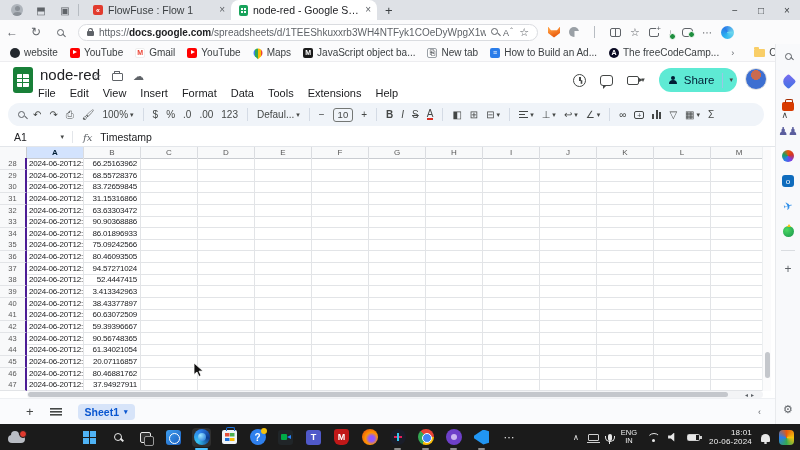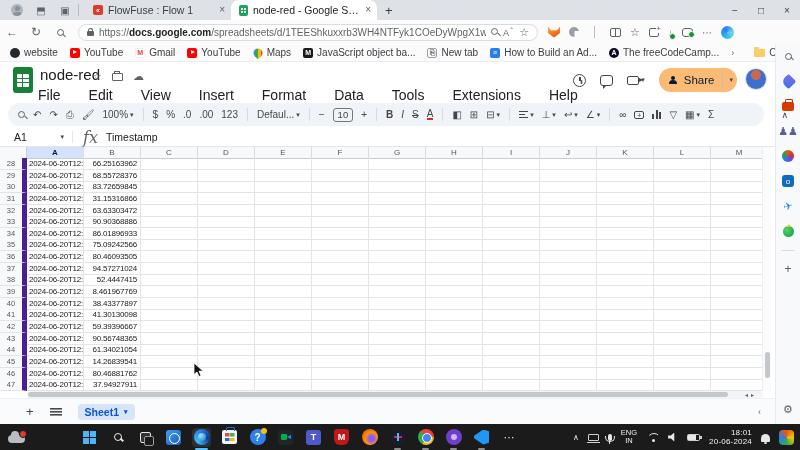--- a/index.html
+++ b/index.html
@@ -82,31 +82,31 @@
   #sh-header{position:absolute;left:0;top:62px;width:775px;height:41px;background:#fff}
   .sheets-logo{position:absolute;left:13px;top:5px;width:20px;height:26px;background:#188038;border-radius:3px}
   .sheets-logo::after{content:'';position:absolute;left:4px;top:7px;width:12px;height:13px;background:
      linear-gradient(#188038,#188038) 0 4px/12px 1.4px no-repeat,
      linear-gradient(#188038,#188038) 0 8px/12px 1.4px no-repeat,
      linear-gradient(#188038,#188038) 5px 0/1.4px 13px no-repeat,#fff;border-radius:1px}
   #doc-title{position:absolute;left:40px;top:4px;font-size:15px;color:#202124}
   .title-ics{position:absolute;left:92px;top:8px;display:flex;gap:10px;color:#5f6368;font-size:11px;align-items:center}
   .mvfolder{width:11px;height:8px;border:1.2px solid #5f6368;border-radius:1px;position:relative}
   .mvfolder::before{content:'';position:absolute;left:1px;top:-3px;width:4px;height:2px;border:1.2px solid #5f6368;border-bottom:none;border-radius:1px 1px 0 0}
-  #menubar{position:absolute;left:36px;top:24px;display:flex;gap:24px;font-size:14px;color:#202124}
+  #menubar{position:absolute;left:36px;top:24px;display:flex;gap:10px;font-size:11px;color:#202124}
   #menubar span{padding:1px 2px}
   #hdr-right{position:absolute;right:38px;top:6px;display:flex;align-items:center;gap:14px}
   .clockic{width:13px;height:13px;border:1.4px solid #444746;border-radius:50%;position:relative}
   .clockic::after{content:'';position:absolute;left:5px;top:2.5px;width:1.4px;height:4px;background:#444746;box-shadow:1.5px 3px 0 -0.2px #444746}
   .commentic{width:13px;height:11px;border:1.4px solid #444746;border-radius:3px;position:relative}
   .commentic::after{content:'';position:absolute;left:2px;bottom:-4px;border-left:3px solid #444746;border-bottom:3px solid transparent}
   .camic{width:12px;height:9px;border:1.4px solid #444746;border-radius:2px;position:relative;margin-right:2px}
   .camic::after{content:'';position:absolute;right:-5px;top:1px;border-left:4px solid #444746;border-top:2.5px solid transparent;border-bottom:2.5px solid transparent}
   .ddarrow{font-size:7px;color:#444746}
-  #share-btn{display:flex;align-items:center;background:#fdba74;border-radius:12px;height:24px;padding:0 4px 0 10px;gap:6px;color:#001d35;font-size:11.5px}
+  #share-btn{display:flex;align-items:center;background:#5eead4;border-radius:12px;height:24px;padding:0 4px 0 10px;gap:6px;color:#001d35;font-size:11.5px}
   .personic{width:9px;height:9px;position:relative}
   .personic::before{content:'';position:absolute;left:2.5px;top:0;width:4px;height:4px;border-radius:50%;background:#001d35}
   .personic::after{content:'';position:absolute;left:0.5px;top:4.5px;width:8px;height:4px;border-radius:4px 4px 0 0;background:#001d35}
   #share-split{width:1px;height:15px;background:#99c7e4;margin-left:2px}
   #avatar{position:absolute;right:8px;top:6px;width:22px;height:22px;border-radius:50%;background:radial-gradient(circle at 50% 30%,#c96a4e 0 28%,#3d6fd1 30%);border:1px solid #e0e0e0}
   
   #quickbar{position:absolute;left:8px;top:103px;width:756px;height:23px;background:#f0f4f9;border-radius:12px;display:flex;align-items:center;font-size:10px;color:#444746;padding:0 10px;gap:8px}
   #quickbar .qi{display:flex;align-items:center;gap:2px;flex:0 0 auto}
   #quickbar .sep{width:1px;height:13px;background:#d4dbe5;margin:0 1px;flex:0 0 auto}
   .fs-box{border:1px solid #747775;border-radius:3px;padding:0 4px;height:14px;line-height:13px;font-size:9.5px;background:#f0f4f9}
@@ -119,30 +119,30 @@
      linear-gradient(#444746,#444746) 0 100%/2px 5px no-repeat,
      linear-gradient(#444746,#444746) 3.5px 100%/2px 9px no-repeat,
      linear-gradient(#444746,#444746) 7px 100%/2px 7px no-repeat}
   .bubble-plus{width:10px;height:8px;border:1.2px solid #444746;border-radius:2px;position:relative;font-size:7px;text-align:center;line-height:7px}
   .collapse{position:absolute;right:12px;color:#444746;font-size:9px;top:110px}
   
   #fxbar{position:absolute;left:0;top:128px;width:775px;height:19px;background:#fff;border-bottom:1px solid #e3e6ea;display:flex;align-items:center;font-size:10.5px}
   #namebox{width:72px;display:flex;align-items:center;padding-left:14px;color:#202124}
   #namebox .ddarrow{margin-left:auto;margin-right:8px}
   #fxbar .sep{width:1px;height:12px;background:#e3e6ea}
-  .fx{font-family:"DejaVu Serif",serif;font-style:italic;color:#5f6368;font-size:16px;margin:0 8px 0 10px}
+  .fx{font-family:"DejaVu Serif",serif;font-style:italic;color:#5f6368;font-size:10px;margin:0 8px 0 10px}
   
   #grid{position:absolute;left:0;top:147px;width:763px;height:244px;overflow:hidden;background:#fff}
   .hdr-row,.grow{display:grid;grid-template-columns:27px repeat(13,57px)}
   .hdr-row{height:11px}
   .corner{background:#f8f9fa;border-right:1px solid #c9ccd1;border-bottom:1px solid #c9ccd1}
   .col-h{background:#f8f9fa;border-right:1px solid #dadce0;border-bottom:1px solid #c9ccd1;font-size:8px;color:#575757;text-align:center;line-height:11px}
   .col-h.sel{background:#d3e3fd;color:#001d35;font-weight:bold}
   .grow{height:11.65px}
-  .rownum{background:#f8f9fa;border-right:5px solid #4c1d95;border-bottom:1px solid #e2e4e7;font-size:7.5px;color:#575757;text-align:center;line-height:11px}
+  .rownum{background:#f8f9fa;border-right:2px solid #4c1d95;border-bottom:1px solid #e2e4e7;font-size:7.5px;color:#575757;text-align:center;line-height:11px}
   .cell{border-right:1px solid #e2e4e7;border-bottom:1px solid #e2e4e7;font-size:8px;line-height:11px;white-space:nowrap;overflow:hidden;color:#202124}
   .cell.a{padding-left:2px;letter-spacing:-0.2px}
   .cell.b{text-align:right;padding-right:3px;letter-spacing:-0.2px}
   
   #vscroll{position:absolute;left:762px;top:147px;width:9px;height:244px;background:#fbfbfc;border-left:1px solid #eceff1}
   #vthumb{position:absolute;left:1.5px;top:205px;width:5px;height:26px;border-radius:3px;background:#c4c7cc}
   #hscroll{position:absolute;left:27px;top:391px;width:736px;height:7px;background:#f3f4f6;border-radius:4px}
   #hthumb{position:absolute;left:1px;top:1px;width:700px;height:5px;border-radius:3px;background:#c4c7cc}
   .hs-arrows{position:absolute;left:745px;top:391px;font-size:6px;color:#5f6368;letter-spacing:3px}
   
@@ -642,21 +642,21 @@
         <div class="cell"></div>
         <div class="cell"></div>
         <div class="cell"></div>
         <div class="cell"></div>
         <div class="cell"></div>
         <div class="cell"></div>
       </div>
       <div class="grow">
         <div class="rownum">39</div>
         <div class="cell a">2024-06-20T12:2</div>
-        <div class="cell b">8.461967769</div>
+        <div class="cell b">3.413342963</div>
         <div class="cell"></div>
         <div class="cell"></div>
         <div class="cell"></div>
         <div class="cell"></div>
         <div class="cell"></div>
         <div class="cell"></div>
         <div class="cell"></div>
         <div class="cell"></div>
         <div class="cell"></div>
         <div class="cell"></div>
@@ -674,21 +674,21 @@
         <div class="cell"></div>
         <div class="cell"></div>
         <div class="cell"></div>
         <div class="cell"></div>
         <div class="cell"></div>
         <div class="cell"></div>
       </div>
       <div class="grow">
         <div class="rownum">41</div>
         <div class="cell a">2024-06-20T12:2</div>
-        <div class="cell b">41.30130098</div>
+        <div class="cell b">60.63072509</div>
         <div class="cell"></div>
         <div class="cell"></div>
         <div class="cell"></div>
         <div class="cell"></div>
         <div class="cell"></div>
         <div class="cell"></div>
         <div class="cell"></div>
         <div class="cell"></div>
         <div class="cell"></div>
         <div class="cell"></div>
@@ -738,21 +738,21 @@
         <div class="cell"></div>
         <div class="cell"></div>
         <div class="cell"></div>
         <div class="cell"></div>
         <div class="cell"></div>
         <div class="cell"></div>
       </div>
       <div class="grow">
         <div class="rownum">45</div>
         <div class="cell a">2024-06-20T12:2</div>
-        <div class="cell b">14.26839541</div>
+        <div class="cell b">20.07116857</div>
         <div class="cell"></div>
         <div class="cell"></div>
         <div class="cell"></div>
         <div class="cell"></div>
         <div class="cell"></div>
         <div class="cell"></div>
         <div class="cell"></div>
         <div class="cell"></div>
         <div class="cell"></div>
         <div class="cell"></div>

